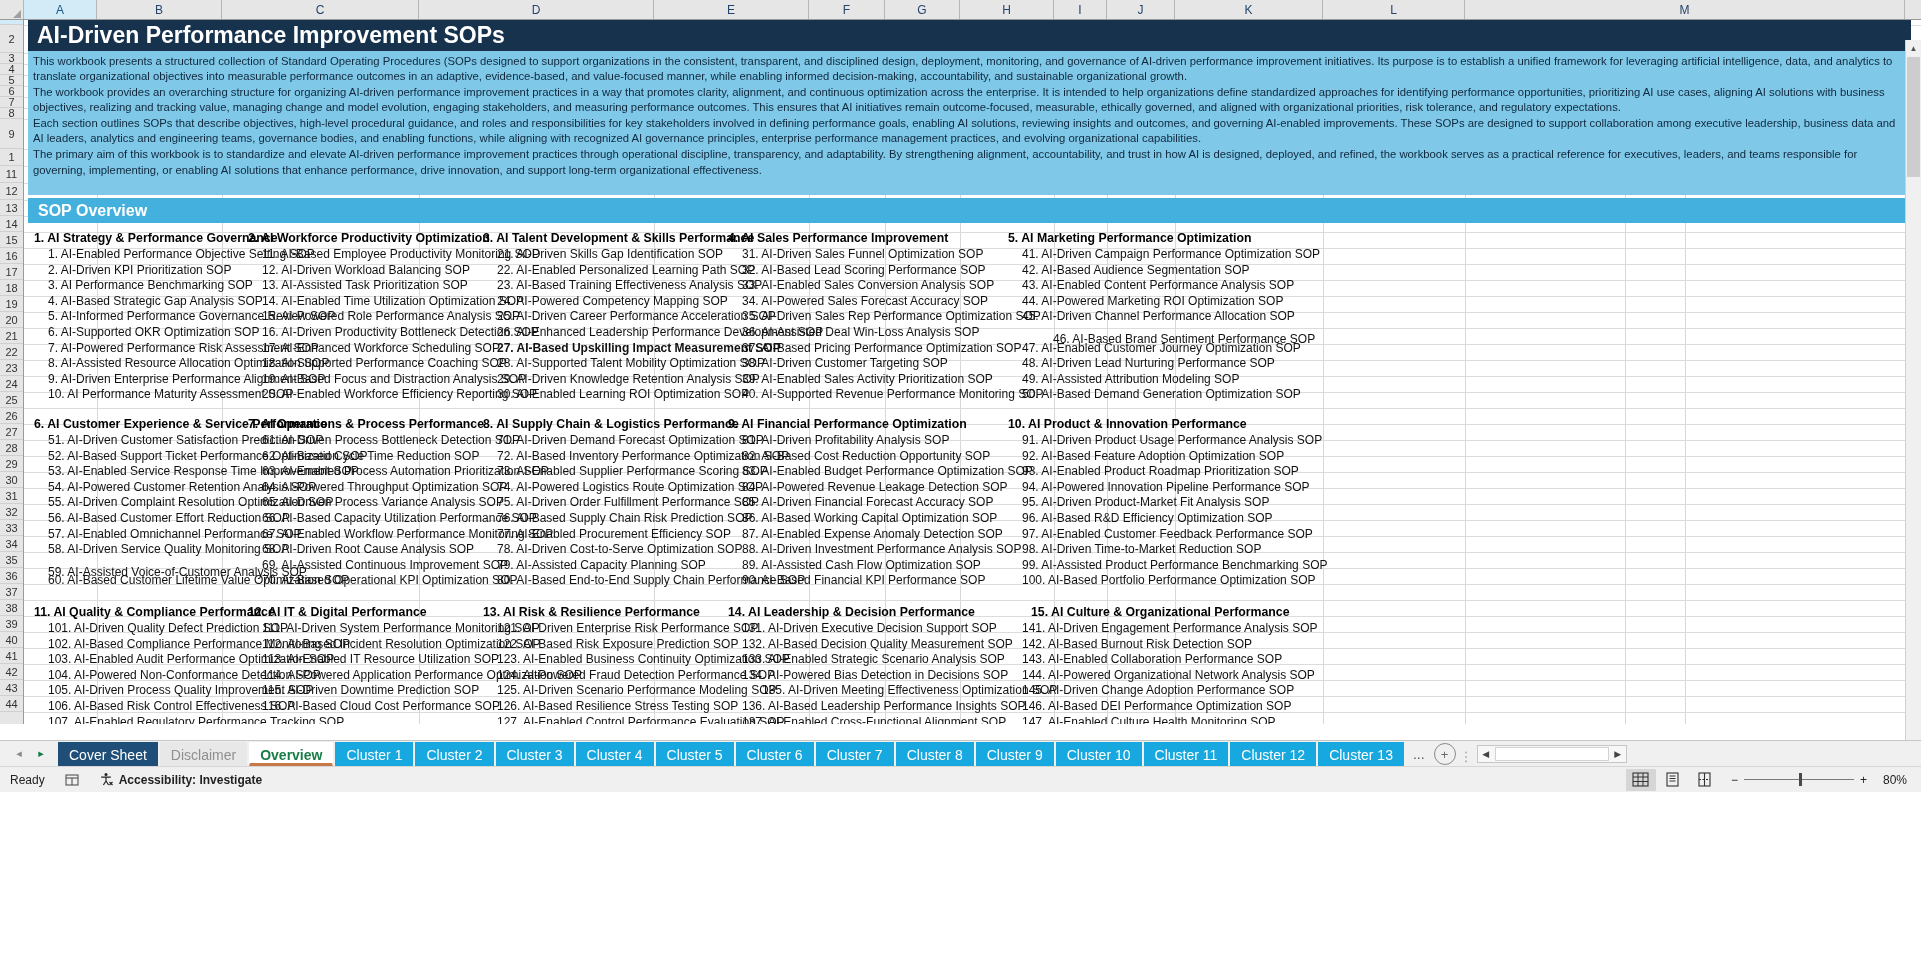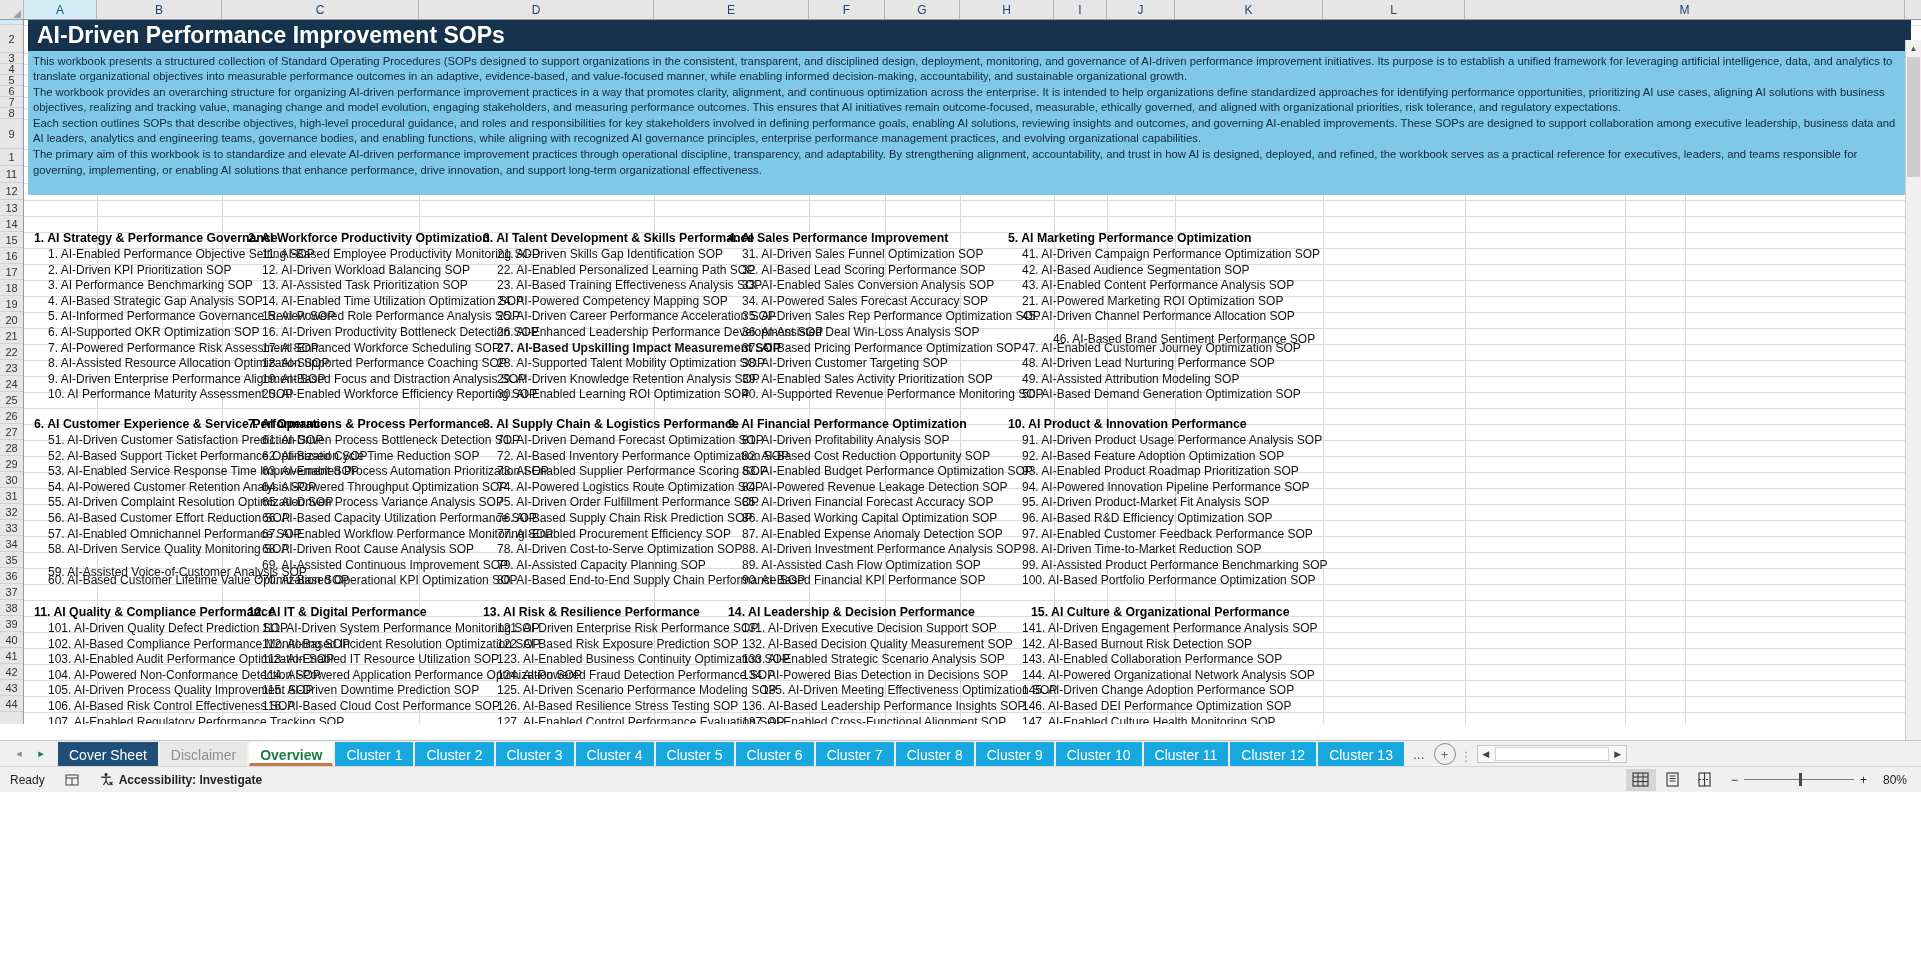--- a/index.html
+++ b/index.html
@@ -272,20 +272,21 @@
 
     <div class="title-bar">AI-Driven Performance Improvement SOPs</div>
 
     <div class="intro">
       <p>This workbook presents a structured collection of Standard Operating Procedures (SOPs designed to support organizations in the consistent, transparent, and disciplined design, deployment, monitoring, and governance of AI-driven performance improvement initiatives. Its purpose is to establish a unified framework for leveraging artificial intelligence, data, and analytics to translate organizational objectives into measurable performance outcomes in an adaptive, evidence-based, and value-focused manner, while enabling informed decision-making, accountability, and sustainable organizational growth.</p>
       <p>The workbook provides an overarching structure for organizing AI-driven performance improvement practices in a way that promotes clarity, alignment, and continuous optimization across the enterprise. It is intended to help organizations define standardized approaches for identifying performance opportunities, prioritizing AI use cases, aligning AI solutions with business objectives, realizing and tracking value, managing change and model evolution, engaging stakeholders, and measuring performance outcomes. This ensures that AI initiatives remain outcome-focused, measurable, ethically governed, and aligned with organizational priorities, risk tolerance, and regulatory expectations.</p>
       <p>Each section outlines SOPs that describe objectives, high-level procedural guidance, and roles and responsibilities for key stakeholders involved in defining performance goals, enabling AI solutions, reviewing insights and outcomes, and governing AI-enabled improvements. These SOPs are designed to support collaboration among executive leadership, business data and AI leaders, analytics and engineering teams, governance bodies, and enabling functions, while aligning with recognized AI governance principles, enterprise performance management practices, and evolving organizational capabilities.</p>
       <p>The primary aim of this workbook is to standardize and elevate AI-driven performance improvement practices through operational discipline, transparency, and adaptability. By strengthening alignment, accountability, and trust in how AI is designed, deployed, and refined, the workbook serves as a practical reference for executives, leaders, and teams responsible for governing, implementing, or enabling AI solutions that enhance performance, drive innovation, and support long-term organizational effectiveness.</p>
     </div>
 
+    <div class="section-bar">SOP Overview</div>
 
     <div class="grid-sops" id="sopgrid">
         <div class="cat" style="left: 6px; top: 0px;">1. AI Strategy &amp; Performance Governance</div>
         <div class="sop" style="left: 20px; top: 16px;">1. AI-Enabled Performance Objective Setting SOP</div>
         <div class="sop" style="left: 20px; top: 31.6px;">2. AI-Driven KPI Prioritization SOP</div>
         <div class="sop" style="left: 20px; top: 47.2px;">3. AI Performance Benchmarking SOP</div>
         <div class="sop" style="left: 20px; top: 62.8px;">4. AI-Based Strategic Gap Analysis SOP</div>
         <div class="sop" style="left: 20px; top: 78.4px;">5. AI-Informed Performance Governance Review SOP</div>
         <div class="sop" style="left: 20px; top: 94px;">6. AI-Supported OKR Optimization SOP</div>
         <div class="sop" style="left: 20px; top: 109.6px;">7. AI-Powered Performance Risk Assessment SOP</div>
@@ -322,21 +323,21 @@
         <div class="sop" style="left: 714px; top: 78.4px;">35. AI-Driven Sales Rep Performance Optimization SOP</div>
         <div class="sop" style="left: 714px; top: 94px;">36. AI-Assisted Deal Win-Loss Analysis SOP</div>
         <div class="sop" style="left: 714px; top: 109.6px;">37. AI-Based Pricing Performance Optimization SOP</div>
         <div class="sop" style="left: 714px; top: 125.2px;">38. AI-Driven Customer Targeting SOP</div>
         <div class="sop" style="left: 714px; top: 140.8px;">39. AI-Enabled Sales Activity Prioritization SOP</div>
         <div class="sop" style="left: 714px; top: 156.4px;">40. AI-Supported Revenue Performance Monitoring SOP</div>
         <div class="cat" style="left: 980px; top: 0px;">5. AI Marketing Performance Optimization</div>
         <div class="sop" style="left: 994px; top: 16px;">41. AI-Driven Campaign Performance Optimization SOP</div>
         <div class="sop" style="left: 994px; top: 31.6px;">42. AI-Based Audience Segmentation SOP</div>
         <div class="sop" style="left: 994px; top: 47.2px;">43. AI-Enabled Content Performance Analysis SOP</div>
-        <div class="sop" style="left: 994px; top: 62.8px;">21. AI-Powered Marketing ROI Optimization SOP</div>
+        <div class="sop" style="left: 994px; top: 62.8px;">44. AI-Powered Marketing ROI Optimization SOP</div>
         <div class="sop" style="left: 994px; top: 78.4px;">45. AI-Driven Channel Performance Allocation SOP</div>
         <div class="sop" style="left: 994px; top: 101px; margin-left: 31px;">46. AI-Based Brand Sentiment Performance SOP</div>
         <div class="sop" style="left: 994px; top: 109.6px;">47. AI-Enabled Customer Journey Optimization SOP</div>
         <div class="sop" style="left: 994px; top: 125.2px;">48. AI-Driven Lead Nurturing Performance SOP</div>
         <div class="sop" style="left: 994px; top: 140.8px;">49. AI-Assisted Attribution Modeling SOP</div>
         <div class="sop" style="left: 994px; top: 156.4px;">50. AI-Based Demand Generation Optimization SOP</div>
         <div class="cat" style="left: 6px; top: 186px;">6. AI Customer Experience &amp; Service Performance</div>
         <div class="sop" style="left: 20px; top: 202px;">51. AI-Driven Customer Satisfaction Prediction SOP</div>
         <div class="sop" style="left: 20px; top: 217.6px;">52. AI-Based Support Ticket Performance Optimization SOP</div>
         <div class="sop" style="left: 20px; top: 233.2px;">53. AI-Enabled Service Response Time Improvement SOP</div>

